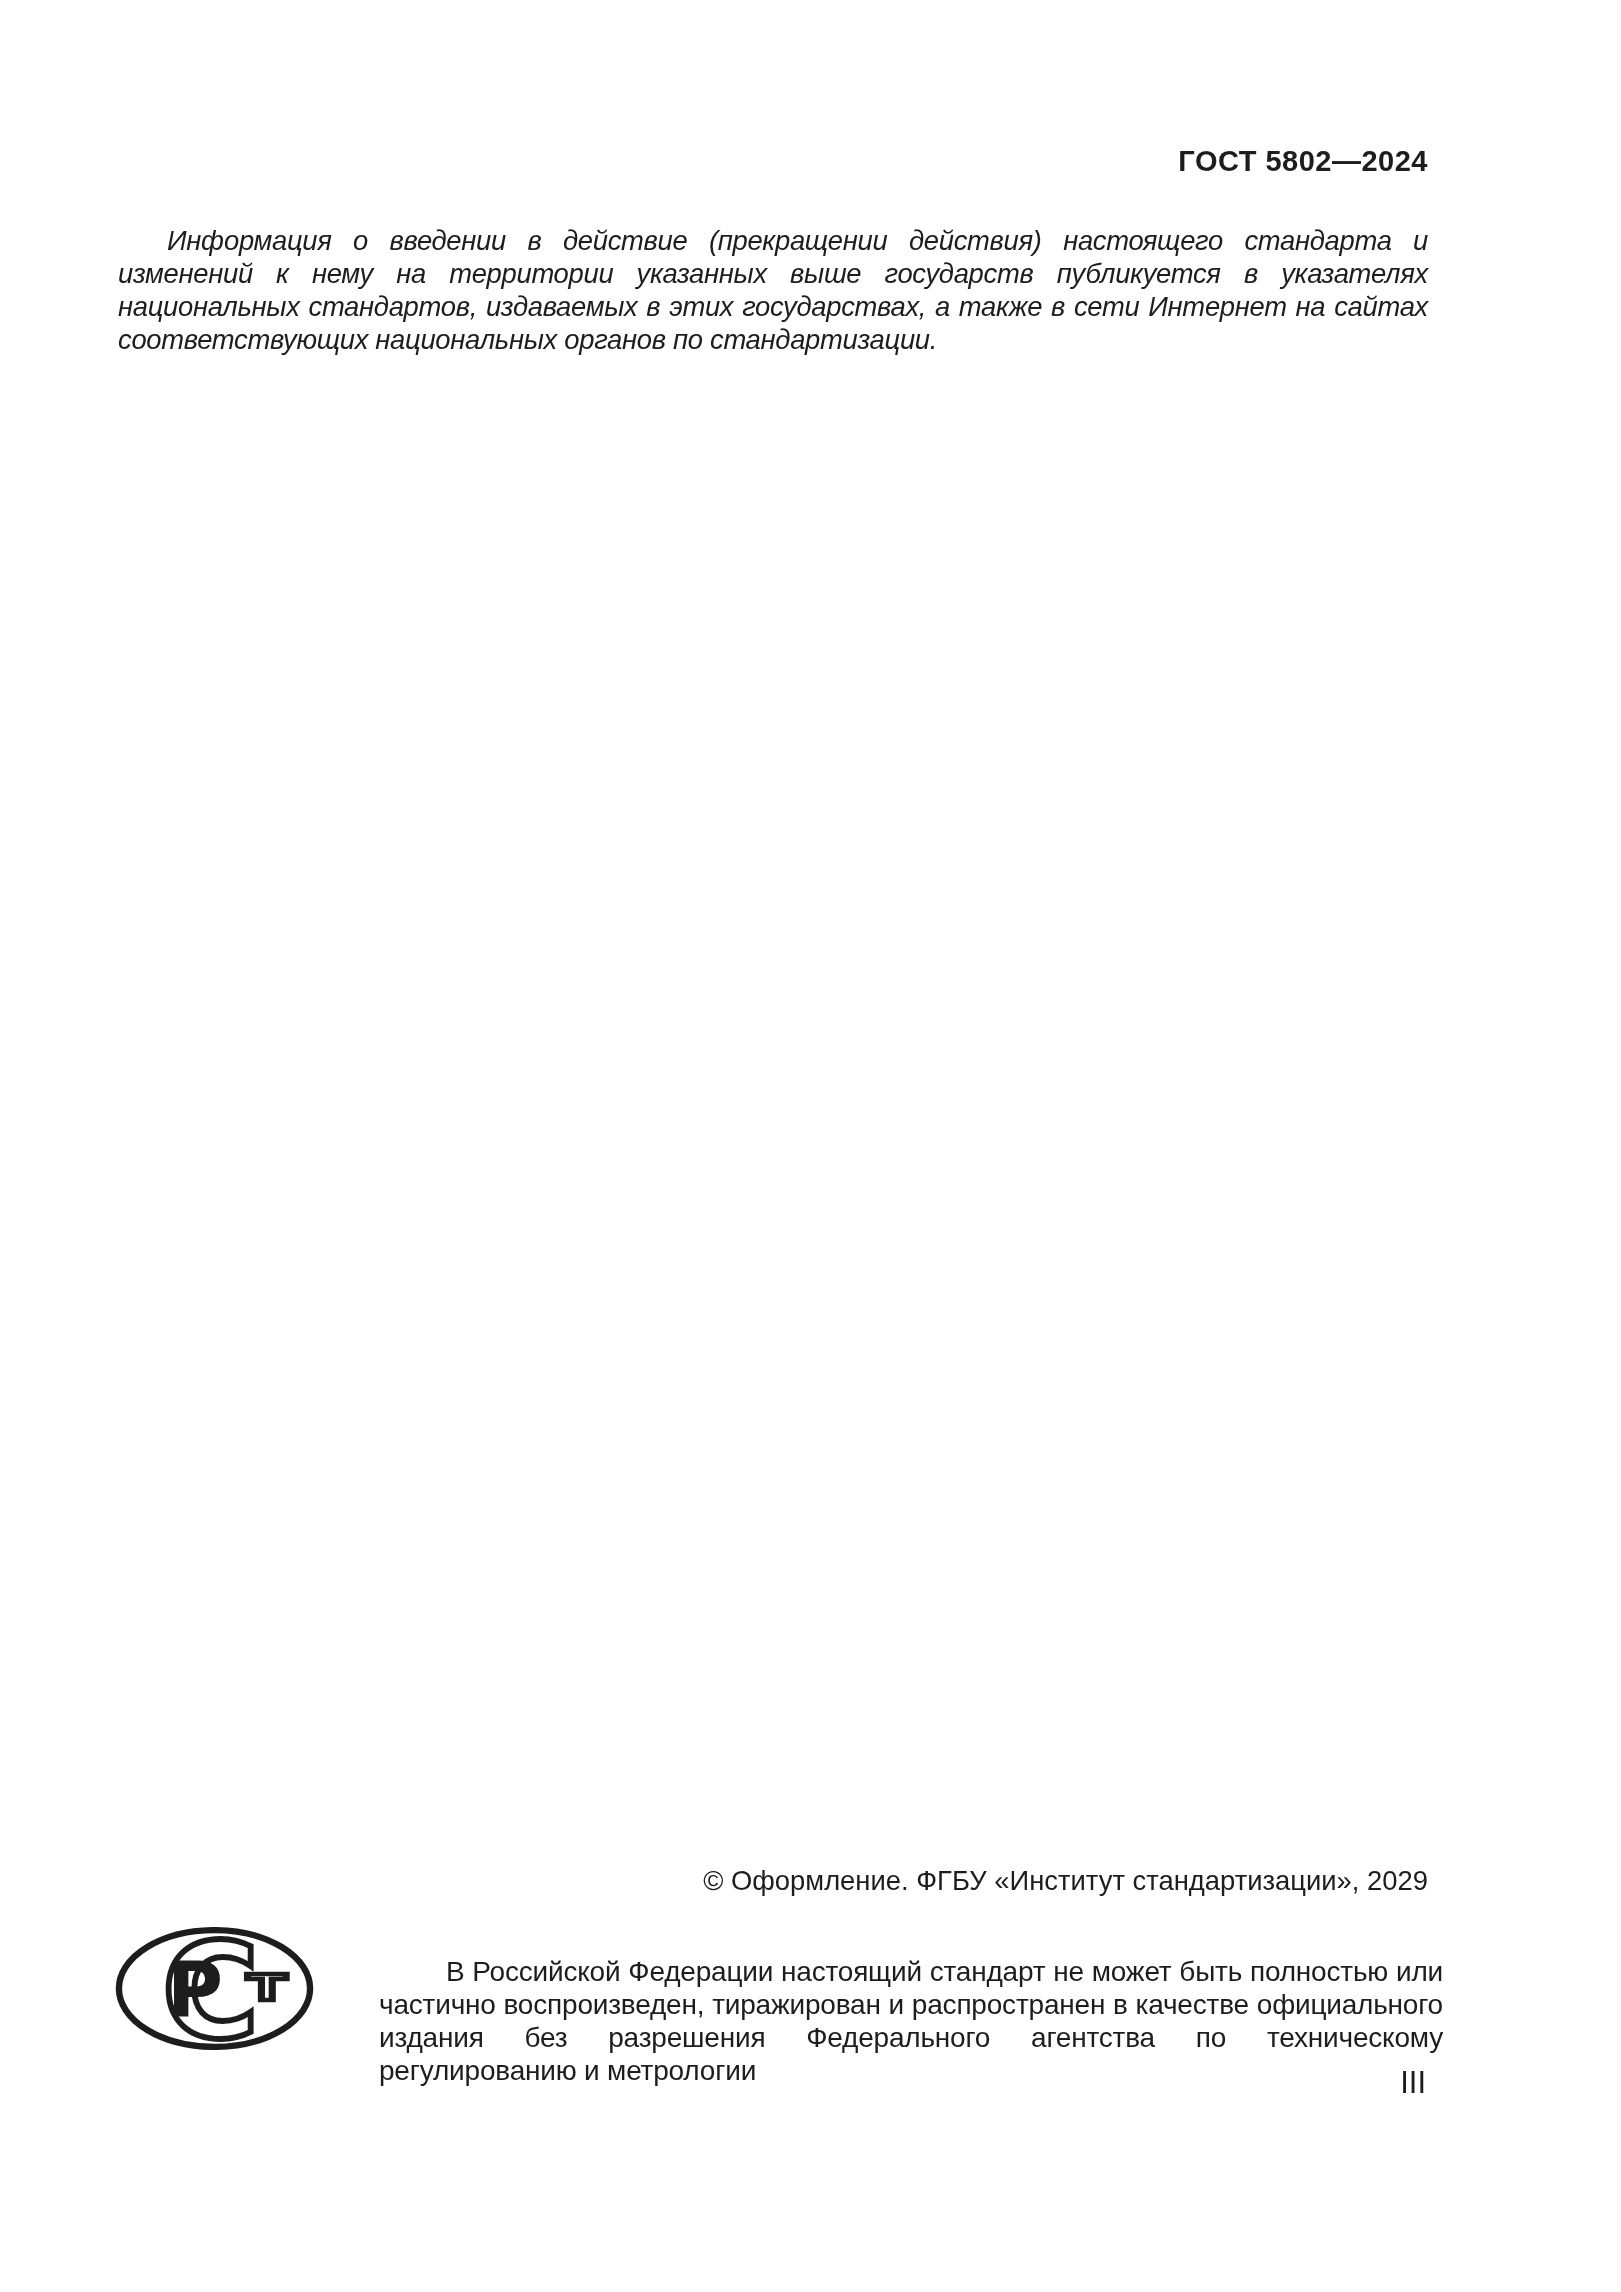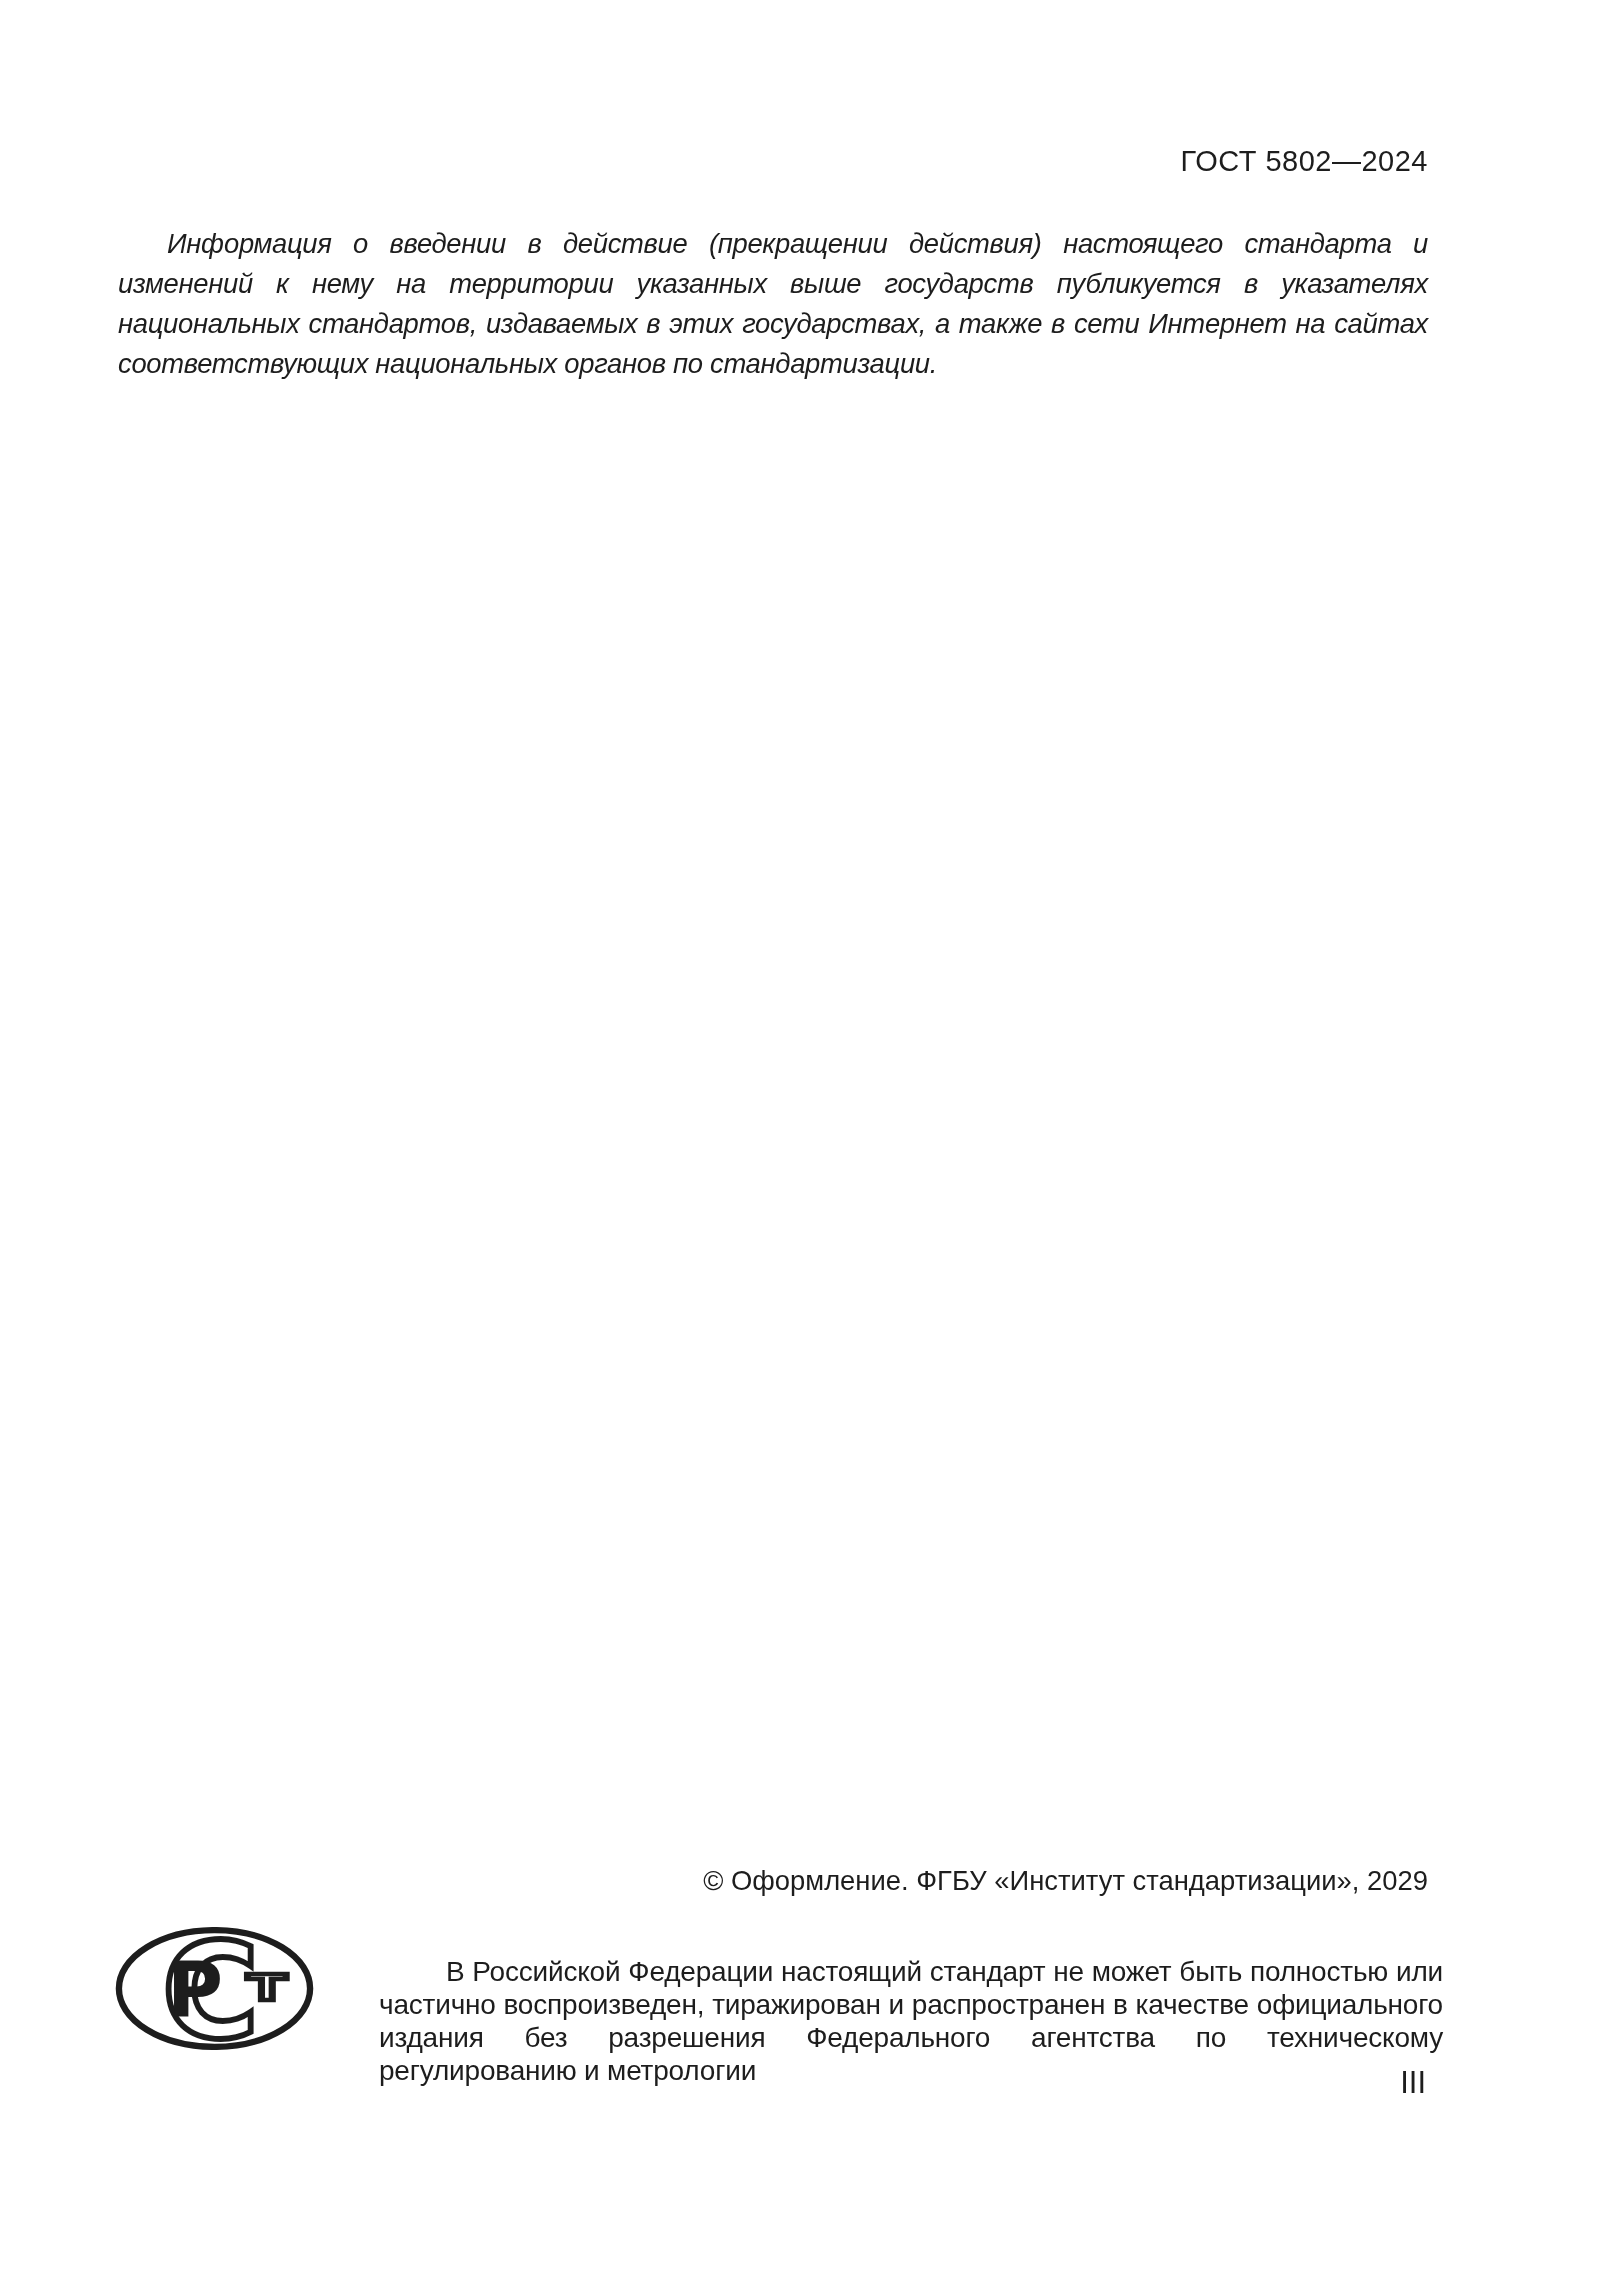--- a/index.html
+++ b/index.html
@@ -10,31 +10,31 @@
     position: relative;
     font-family: "Liberation Sans", sans-serif;
     color: #1d1d1d;
     overflow: hidden;
   }
   .doc-code {
     position: absolute;
     top: 145px;
     right: 193px;
     font-size: 29px;
-    font-weight: normal;
+    font-weight: bold;
     letter-spacing: 0.5px;
   }
   .intro {
     position: absolute;
     top: 224px;
     left: 118px;
     width: 1310px;
     font-style: italic;
     font-size: 27.4px;
-    line-height: 40px;
+    line-height: 33px;
     text-align: justify;
     letter-spacing: -0.3px;
   }
   .intro p {
     margin: 0;
     text-indent: 49px;
   }
   .copyright {
     position: absolute;
     top: 1865px;

